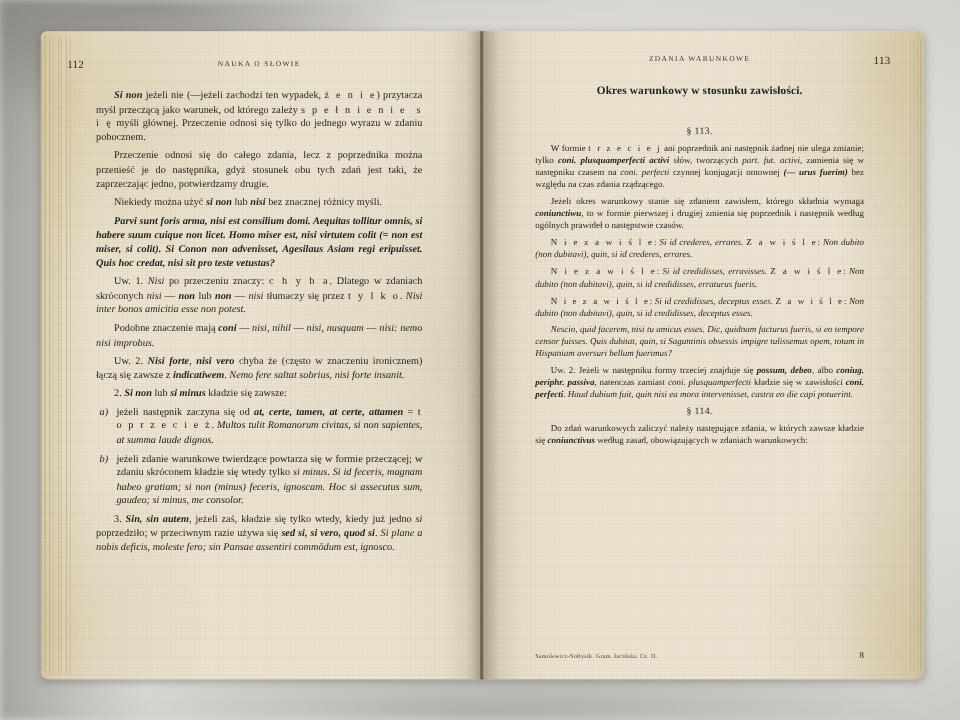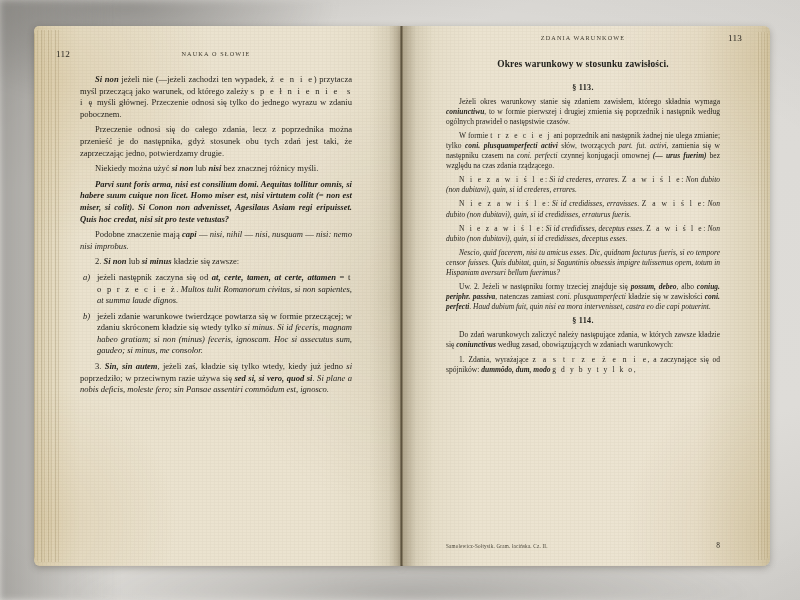--- a/index.html
+++ b/index.html
@@ -77,21 +77,21 @@
     background:linear-gradient(90deg, rgba(96,82,54,.42) 0%, rgba(110,96,66,.10) 44%, rgba(110,96,66,0) 100%);}
   #gutter .crease{position:absolute;left:30px;top:0;width:3px;height:540px;
     background:linear-gradient(90deg, rgba(70,58,36,.30), rgba(52,42,24,.62), rgba(70,58,36,.26));}
 
   
   .page{position:absolute;top:0;height:538px;color:#20201c;}
   #pageL{left:0;width:368px;}
   #pageR{left:368px;width:368px;}
   .type{position:absolute;}
   #typeL{left:46px;top:24px;width:272px;}
-  #typeR{left:44px;top:8px;width:274px;}
+  #typeR{left:44px;top:20px;width:274px;}
 
   .runhead{position:relative;height:15px;margin-bottom:9px;}
   .rh-title{position:absolute;left:0;right:0;text-align:center;
     font-size:6.2px;letter-spacing:1.15px;color:#3b372c;white-space:nowrap;}
   .folio{position:absolute;font-size:9.2px;color:#2a2721;letter-spacing:.2px;}
   .folio.l{left:-24px;top:-1px;}
   .folio.r{right:-22px;top:-1px;}
 
   p{margin:0 0 4px 0;text-align:justify;text-justify:inter-word;
     color:#211f1a;-webkit-hyphens:none;hyphens:none;}
@@ -101,23 +101,23 @@
   i,em{font-style:italic;}
   .bi{font-style:italic;font-weight:bold;}
   .sp{letter-spacing:1.6px;}
   .lat{font-style:italic;}
 
   .listitem{display:flex;font-size:8.55px;line-height:11.6px;margin:0 0 4px 0;}
   .listitem .mk{width:17px;flex:0 0 17px;font-style:italic;padding-left:3px;box-sizing:border-box;}
   .listitem .bd{flex:1;text-align:justify;font-family:Liberation Serif, serif;}
 
   h2.sect{font-size:9.4px;line-height:12.6px;text-align:center;font-weight:bold;
-    margin:9px 0 12px 0;letter-spacing:.15px;}
+    margin:9px 0 22px 0;letter-spacing:.15px;}
   h2.sect.two{margin:13px 0 7px 0;}
-  .para-no{text-align:center;font-size:8.1px;margin:3px 0 5px 0;letter-spacing:.3px;font-weight:bold;}
+  .para-no{text-align:center;font-size:8.1px;margin:3px 0 5px 0;letter-spacing:.3px;}
 
   .sigline{position:absolute;left:44px;bottom:14px;width:274px;
     display:flex;align-items:baseline;justify-content:space-between;}
   .sigtext{font-size:5.1px;letter-spacing:.22px;color:#4a463a;white-space:nowrap;}
   .quire{font-size:7.4px;color:#2c2922;}
 
   
   #grain{position:absolute;inset:0;pointer-events:none;opacity:.05;
     background-image:
       repeating-linear-gradient(0deg, rgba(90,75,45,.6) 0px, rgba(90,75,45,.6) 1px, rgba(0,0,0,0) 1px, rgba(0,0,0,0) 3px),
@@ -152,23 +152,25 @@
       </div>
 
       <p><span class="bi">Si non</span> jeżeli nie (—jeżeli zachodzi ten wypadek, <span class="sp">ż e&nbsp;n i e</span>) przytacza myśl przeczącą jako warunek, od którego zależy <span class="sp">s p e ł n i e n i e&nbsp;&nbsp;s i ę</span> myśli głównej. Przeczenie odnosi się tylko do jednego wyrazu w zdaniu pobocznem.</p>
 
       <p><span>Przeczenie odnosi się do całego zdania, lecz z poprzednika można przenieść je do następnika, gdyż stosunek obu tych zdań jest taki, że zaprzeczając jedno, potwierdzamy drugie.</span></p>
 
       <p>Niekiedy można użyć <span class="bi">si non</span> lub <span class="bi">nisi</span> bez znacznej różnicy myśli.</p>
 
       <p class="lat"><span class="bi">Parvi sunt foris arma, nisi est consilium domi. Aequitas tollitur omnis, si habere suum cuique non licet. Homo miser est, nisi virtutem colit (= non est miser, si colit). Si Conon non advenisset, Agesilaus Asiam regi eripuisset. Quis hoc credat, nisi sit pro teste vetustas?</span></p>
 
-
-      <p>Podobne znaczenie mają <span class="bi">capi</span> — <i>nisi</i>, <i>nihil</i> — <i>nisi</i>, <i>nusquam</i> — <i>nisi: nemo nisi improbus.</i></p>
-
+      <p>Uw. 1. <i>Nisi</i> po przeczeniu znaczy: <span class="sp">c h y b a</span>. Dlatego w zdaniach skróconych <i>nisi</i> — <span class="bi">non</span> lub <span class="bi">non</span> — <i>nisi</i> tłumaczy się przez <span class="sp">t y l k o</span>. <i>Nisi inter bonos amicitia esse non potest.</i></p>
+
+      <p>Podobne znaczenie mają <span class="bi">coni</span> — <i>nisi</i>, <i>nihil</i> — <i>nisi</i>, <i>nusquam</i> — <i>nisi: nemo nisi improbus.</i></p>
+
+      <p>Uw. 2. <span class="bi">Nisi forte</span>, <span class="bi">nisi vero</span> chyba że (często w znaczeniu ironicznem) łączą się zawsze z <span class="bi">indicatiwem</span>. <i>Nemo fere saltat sobrius, nisi forte insanit.</i></p>
 
       <p>2. <span class="bi">Si non</span> lub <span class="bi">si minus</span> kładzie się zawsze:</p>
 
       <div class="listitem">
         <span class="mk">a)</span>
         <span class="bd">jeżeli następnik zaczyna się od <span class="bi">at, certe, tamen, at certe, attamen</span> = <span class="sp">t o&nbsp;p r z e c i e ż</span>. <i>Multos tulit Romanorum civitas, si non sapientes, at summa laude dignos.</i></span>
       </div>
 
       <div class="listitem">
         <span class="mk">b)</span>
@@ -184,40 +186,39 @@
     <div class="type R" id="typeR">
 
       <div class="runhead">
         <span class="rh-title">ZDANIA WARUNKOWE</span>
         <span class="folio r">113</span>
       </div>
 
       <h2 class="sect">Okres warunkowy w stosunku zawisłości.</h2>
       <div class="para-no">§ 113.</div>
 
+      <p>W formie <span class="sp">t r z e c i e j</span> ani poprzednik ani następnik żadnej nie ulega zmianie; tylko <span class="bi">coni. plusquamperfecti activi</span> słów, tworzących <i>part. fut. activi</i>, zamienia się w następniku czasem na <i>coni. perfecti</i> czynnej konjugacji omownej <span class="bi">(— urus fuerim)</span> bez względu na czas zdania rządzącego.</p>
+
       <p>Jeżeli okres warunkowy stanie się zdaniem zawisłem, którego składnia wymaga <span class="bi">coniunctiwu</span>, to w formie pierwszej i drugiej zmienia się poprzednik i następnik według ogólnych prawideł o następstwie czasów.</p>
 
-      <p>W formie <span class="sp">t r z e c i e j</span> ani poprzednik ani następnik żadnej nie ulega zmianie; tylko <span class="bi">coni. plusquamperfecti activi</span> słów, tworzących <i>part. fut. activi</i>, zamienia się w następniku czasem na <i>coni. perfecti</i> czynnej konjugacji omownej <span class="bi">(— urus fuerim)</span> bez względu na czas zdania rządzącego.</p>
-
       <p><span class="sp">N i e z a w i ś l e</span>: <i>Si id crederes, errares</i>. <span class="sp">Z a w i ś l e</span>: <i>Non dubito (non dubitavi), quin, si id crederes, errares.</i></p>
 
       <p><span class="sp">N i e z a w i ś l e</span>: <i>Si id credidisses, erravisses</i>. <span class="sp">Z a w i ś l e</span>: <i>Non dubito (non dubitavi), quin, si id credidisses, erraturus fueris.</i></p>
 
       <p><span class="sp">N i e z a w i ś l e</span>: <i>Si id credidisses, deceptus esses</i>. <span class="sp">Z a w i ś l e</span>: <i>Non dubito (non dubitavi), quin, si id credidisses, deceptus esses.</i></p>
 
       <p class="lat"><i>Nescio, quid facerem, nisi tu amicus esses. Dic, quidnam facturus fueris, si eo tempore censor fuisses. Quis dubitat, quin, si Saguntinis obsessis impigre tulissemus opem, totum in Hispaniam aversuri bellum fuerimus?</i></p>
 
 
       <p>Uw. 2. Jeżeli w następniku formy trzeciej znajduje się <span class="bi">possum, debeo</span>, albo <span class="bi">coniug. periphr. passiva</span>, natenczas zamiast <i>coni. plusquamperfecti</i> kładzie się w zawisłości <span class="bi">coni. perfecti</span>. <i>Haud dubium fuit, quin nisi ea mora intervenisset, castra eo die capi potuerint.</i></p>
 
       <div class="para-no">§ 114.</div>
 
       <p>Do zdań warunkowych zaliczyć należy następujące zdania, w których zawsze kładzie się <span class="bi">coniunctivus</span> według zasad, obowiązujących w zdaniach warunkowych:</p>
 
-      <p>1. Zdania, wyrażające <span class="sp">z a s t r z e ż e n i e</span>, a zaczynające się od spójników: <span class="bi">dummŏdo, dum, modo</span> <span class="sp">g d y b y&nbsp;t y l k o</span>,</p>
 
     </div>
 
     <div class="sigline">
       <span class="sigtext">Samolewicz-Sołtysik. Gram. łacińska. Cz. II.</span>
       <span class="quire">8</span>
     </div>
   </div>
 
   <div id="gutter">

